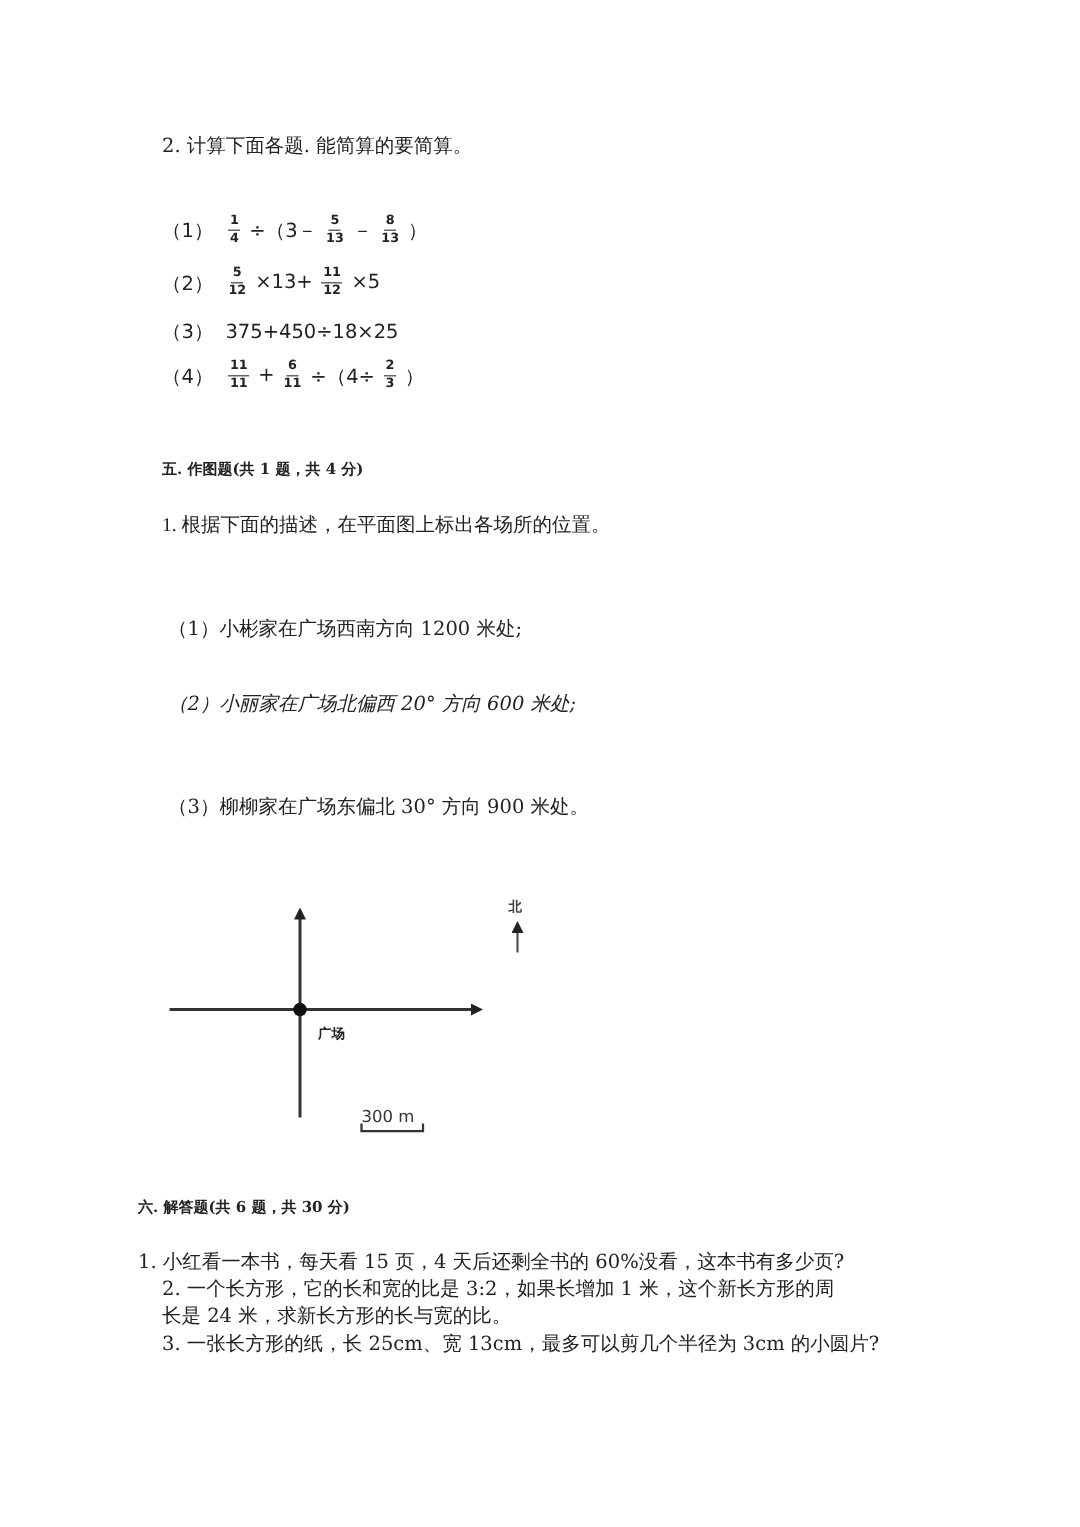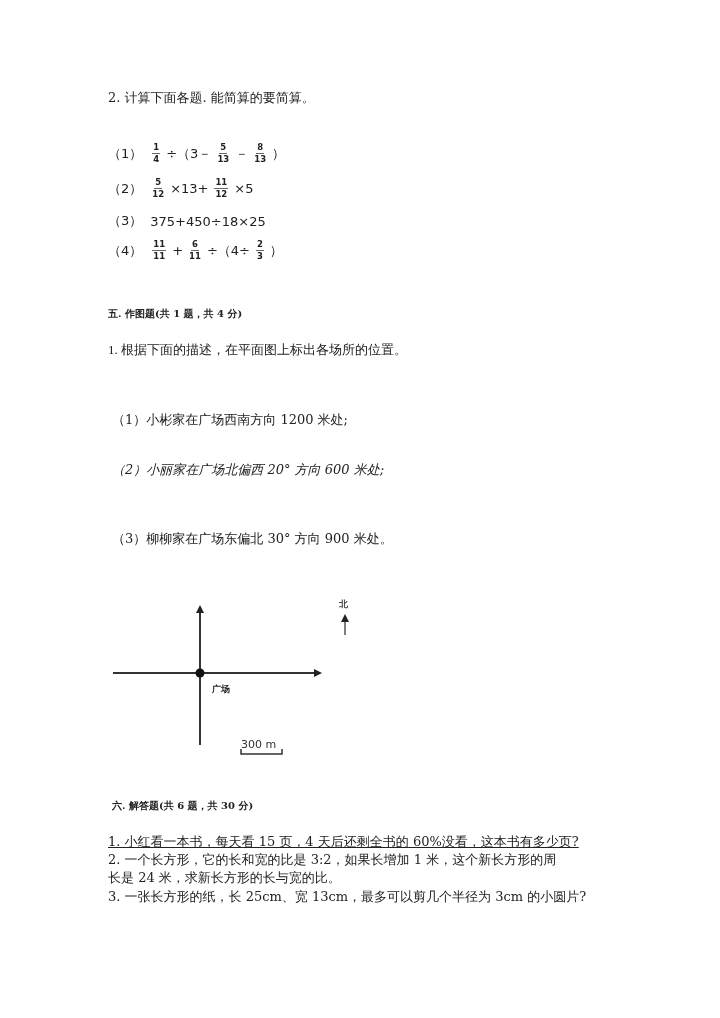--- a/index.html
+++ b/index.html
@@ -99,17 +99,17 @@
 
   <text x="212" y="692" font-size="9" font-weight="bold" fill="#222">广场</text>
 
   <text x="339" y="607" font-size="9" font-weight="bold" fill="#444">北</text>
   <line x1="345" y1="635" x2="345" y2="616" stroke="#555" stroke-width="1.5" marker-end="url(#arrowhead)"></line>
 
   <text x="241" y="748" font-size="11" fill="#333">300 m</text>
   <path d="M241,749 L241,754 L282,754 L282,749" stroke="#333" stroke-width="1.5" fill="none"></path>
 </svg>
 
-<div class="abs heading" style="left:112px; top:797px;">六. 解答题(共 6 题，共 30 分)</div>
-<div class="abs line" style="left:108px; top:833px;text-decoration:underline;">1. 小红看一本书，每天看 15 页，4 天后还剩全书的 60%没看，这本书有多少页?</div>
+<div class="abs heading" style="left:92px; top:797px;">六. 解答题(共 6 题，共 30 分)</div>
+<div class="abs line" style="left:92px; top:833px;">1. 小红看一本书，每天看 15 页，4 天后还剩全书的 60%没看，这本书有多少页?</div>
 <div class="abs line" style="left:108px; top:851px;">2. 一个长方形，它的长和宽的比是 3:2，如果长增加 1 米，这个新长方形的周</div>
 <div class="abs line" style="left:108px; top:869px;">长是 24 米，求新长方形的长与宽的比。</div>
 <div class="abs line" style="left:108px; top:888px;">3. 一张长方形的纸，长 25cm、宽 13cm，最多可以剪几个半径为 3cm 的小圆片?</div>
 
 </body></html>

